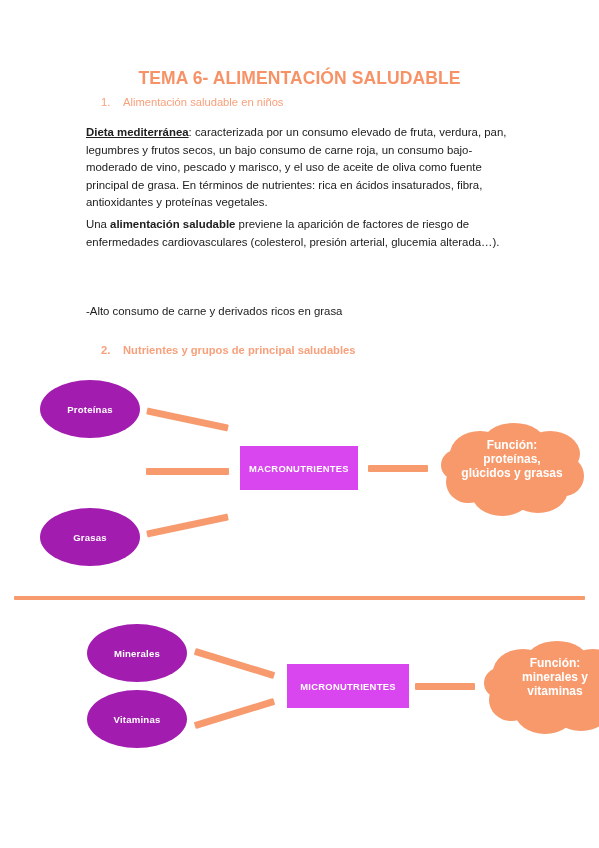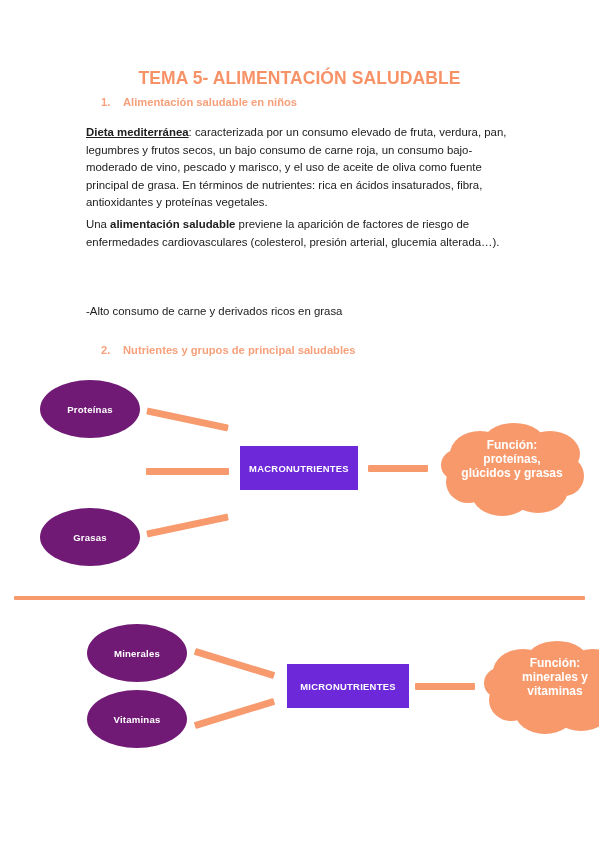--- a/index.html
+++ b/index.html
@@ -34,21 +34,21 @@
     font-weight: bold;
     letter-spacing: 0.1px;
     color: #F79267;
   }
 
   .heading-1 {
     position: absolute;
     left: 101px;
     top: 96px;
     font-size: 11.2px;
-    font-weight: bold;
+    font-weight: normal;
     color: #F7A07B;
     white-space: nowrap;
   }
   .heading-1 .num {
     display: inline-block;
     width: 22px;
   }
 
   .heading-2 {
     position: absolute;
@@ -93,35 +93,35 @@
   }
   .divider-mid { top: 596px; }
 
   
   .diagram { position: absolute; left: 0; width: 599px; }
   .diagram-macro { top: 370px; height: 200px; }
   .diagram-micro { top: 618px; height: 165px; margin-left: 47px; }
 
   .ellipse {
     position: absolute;
-    background: #701a75;
+    background: #a21caf;
     border-radius: 50%;
     display: flex;
     align-items: center;
     justify-content: center;
     color: #ffffff;
     font-size: 9.6px;
     font-weight: bold;
     letter-spacing: 0.2px;
     text-align: center;
   }
 
   .nodebox {
     position: absolute;
-    background: #6d28d9;
+    background: #d946ef;
     display: flex;
     align-items: center;
     justify-content: center;
     color: #ffffff;
     font-size: 9.4px;
     font-weight: bold;
     letter-spacing: 0.3px;
     text-align: center;
   }
 
@@ -156,21 +156,21 @@
     padding: 0 16px;
     box-sizing: border-box;
   }
   .cloud-text .ln { display: block; }
 </style>
 </head>
 <body>
 
 <div class="page">
 
-  <div class="doc-title">TEMA 5- ALIMENTACIÓN SALUDABLE</div>
+  <div class="doc-title">TEMA 6- ALIMENTACIÓN SALUDABLE</div>
 
   <div class="heading-1">
     <span class="num">1.</span><span>Alimentación saludable en niños</span>
   </div>
 
   <div class="para para-prev">
     <span>Una </span><span class="b">alimentación saludable</span><span> previene la aparición de factores de riesgo de enfermedades cardiovasculares (colesterol, presión arterial, glucemia alterada…).</span>
   </div>
 
   <div class="para para-intro">

